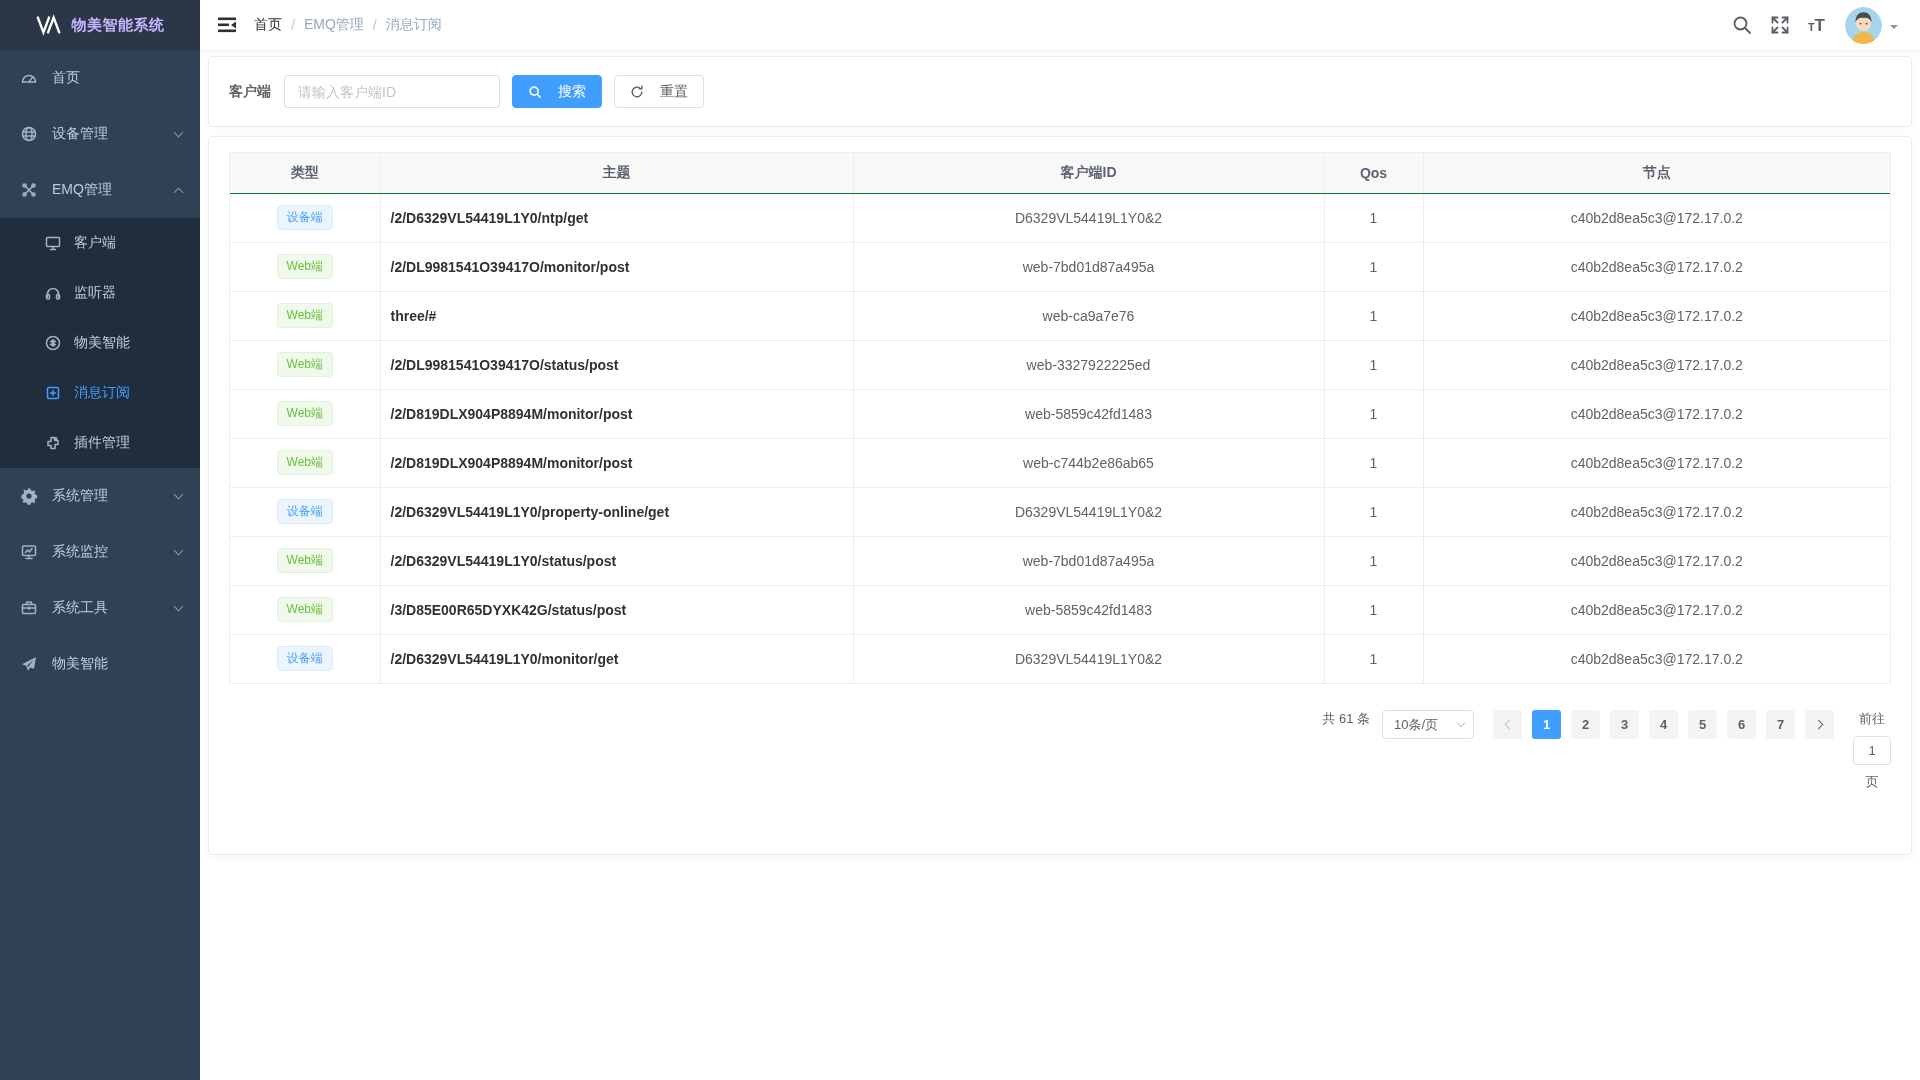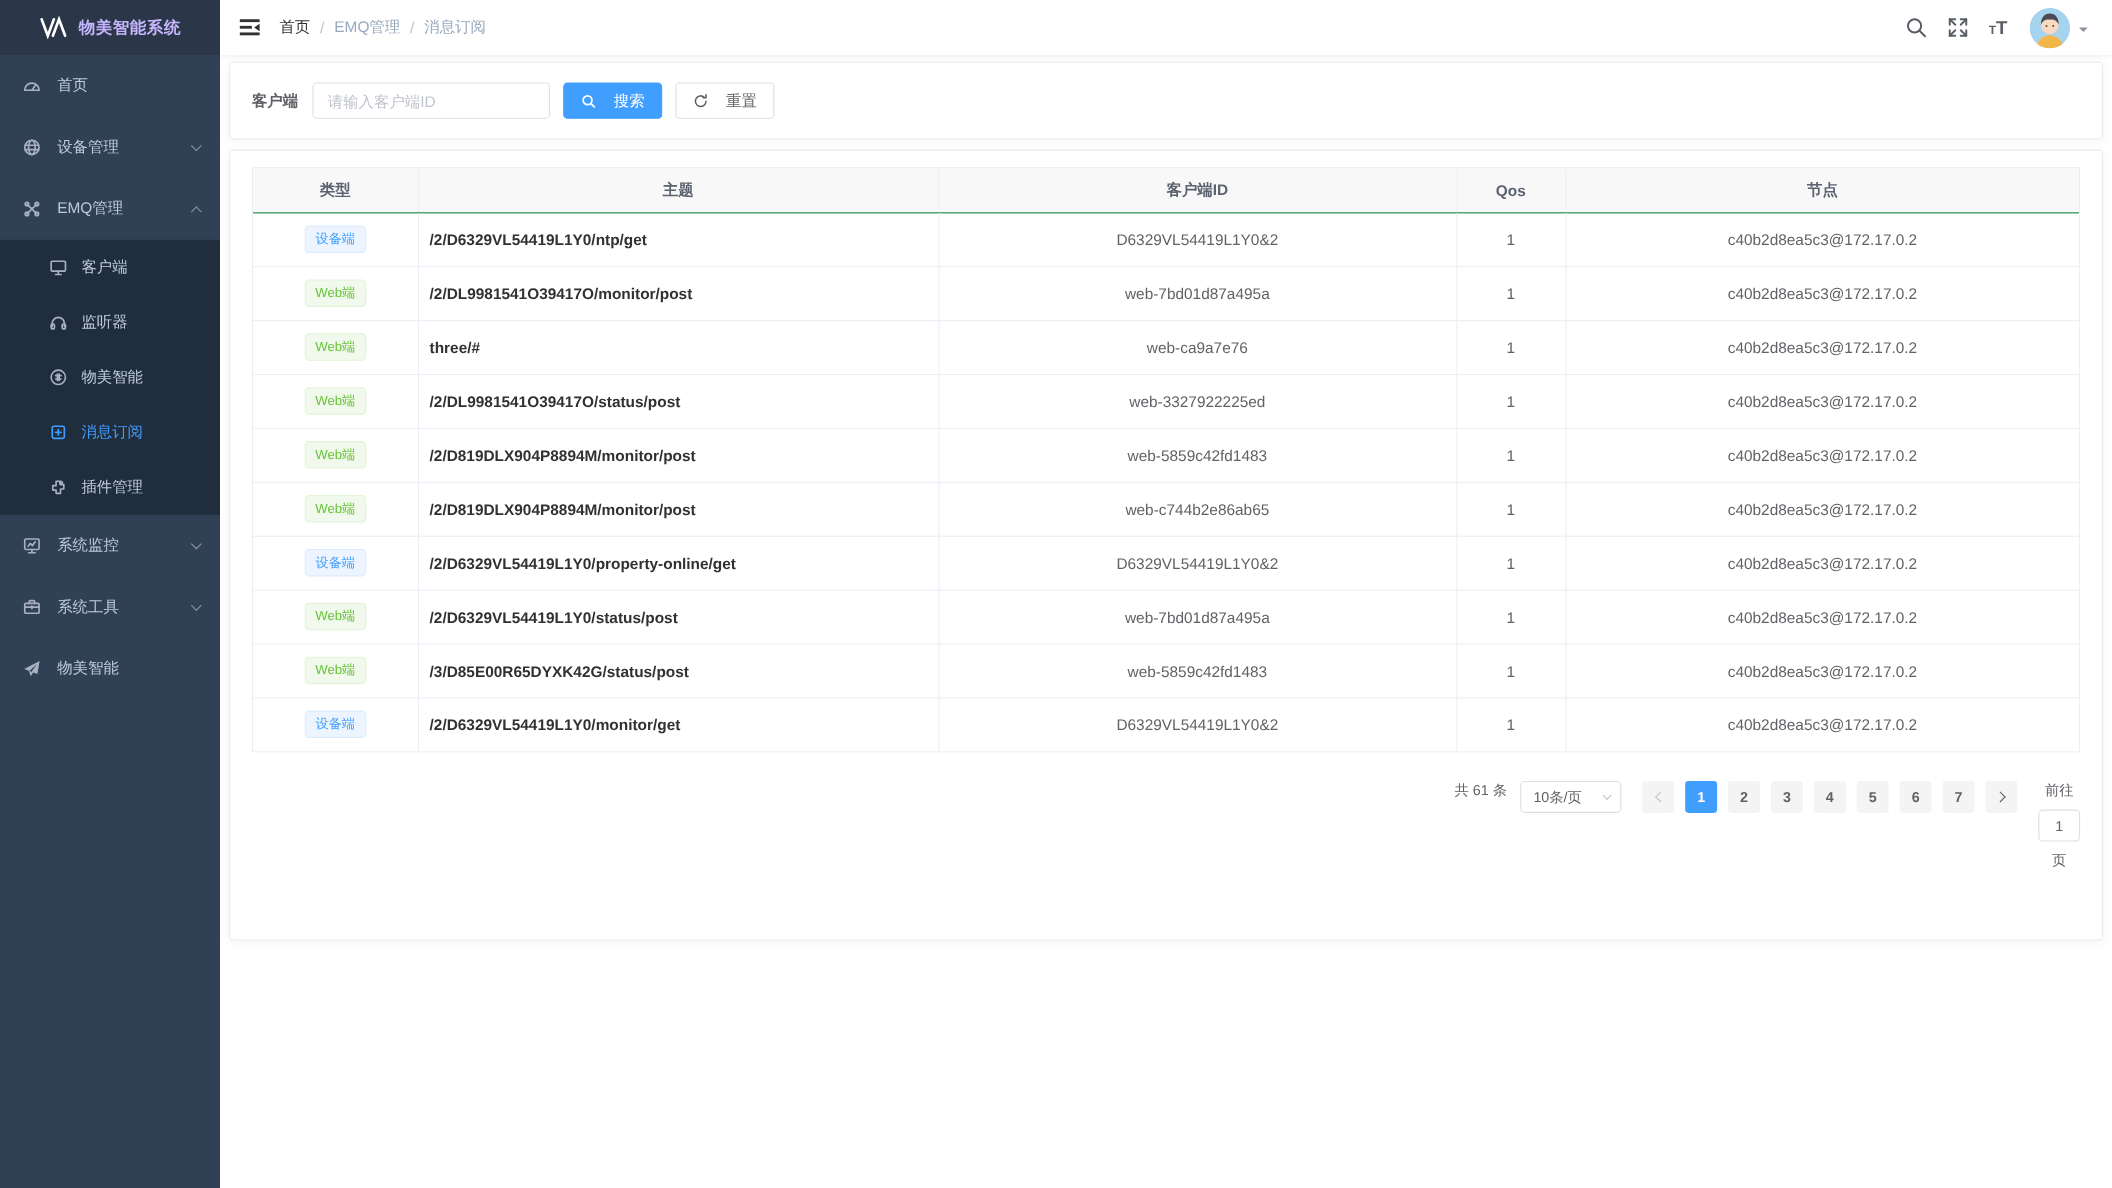--- a/index.html
+++ b/index.html
@@ -181,20 +181,30 @@
         </div>
         <div class="submenu-item">
           <span class="menu-icon">
             <svg viewBox="0 0 18 18" fill="none" stroke="currentColor" stroke-width="1.5" stroke-linecap="round" stroke-linejoin="round">
               <path d="M7 3.5h4v3h3v4h-3v4H7v-3H4v-4h3z"></path>
               <circle cx="11.5" cy="5" r="1.3"></circle>
             </svg>
           </span>
           <span class="menu-label">插件管理</span>
         </div>
+      </div>
+      <div class="menu-item">
+        <span class="menu-icon">
+          <svg viewBox="0 0 18 18" fill="currentColor">
+            <path d="M9 1.5l1.6.3.5 1.8 1.4.6 1.7-.9 1.2 1.2-.9 1.7.6 1.4 1.8.5.3 1.6-.3 1.6-1.8.5-.6 1.4.9 1.7-1.2 1.2-1.7-.9-1.4.6-.5 1.8-1.6.3-1.6-.3-.5-1.8-1.4-.6-1.7.9-1.2-1.2.9-1.7-.6-1.4-1.8-.5L1.5 9l.3-1.6 1.8-.5.6-1.4-.9-1.7 1.2-1.2 1.7.9 1.4-.6.5-1.8z"></path>
+            <circle cx="9" cy="9" r="2.6" fill="#304156"></circle>
+          </svg>
+        </span>
+        <span class="menu-label">系统管理</span>
+        <span class="chev down"></span>
       </div>
       <div class="menu-item">
         <span class="menu-icon">
           <svg viewBox="0 0 18 18" fill="none" stroke="currentColor" stroke-width="1.5" stroke-linecap="round" stroke-linejoin="round">
             <rect x="2.5" y="3" width="13" height="9.5" rx="1"></rect>
             <path d="M5.5 9.5l2-2.5 2 2 2.5-3.5"></path>
             <path d="M9 12.5v3M6 15.5h6"></path>
           </svg>
         </span>
         <span class="menu-label">系统监控</span>

